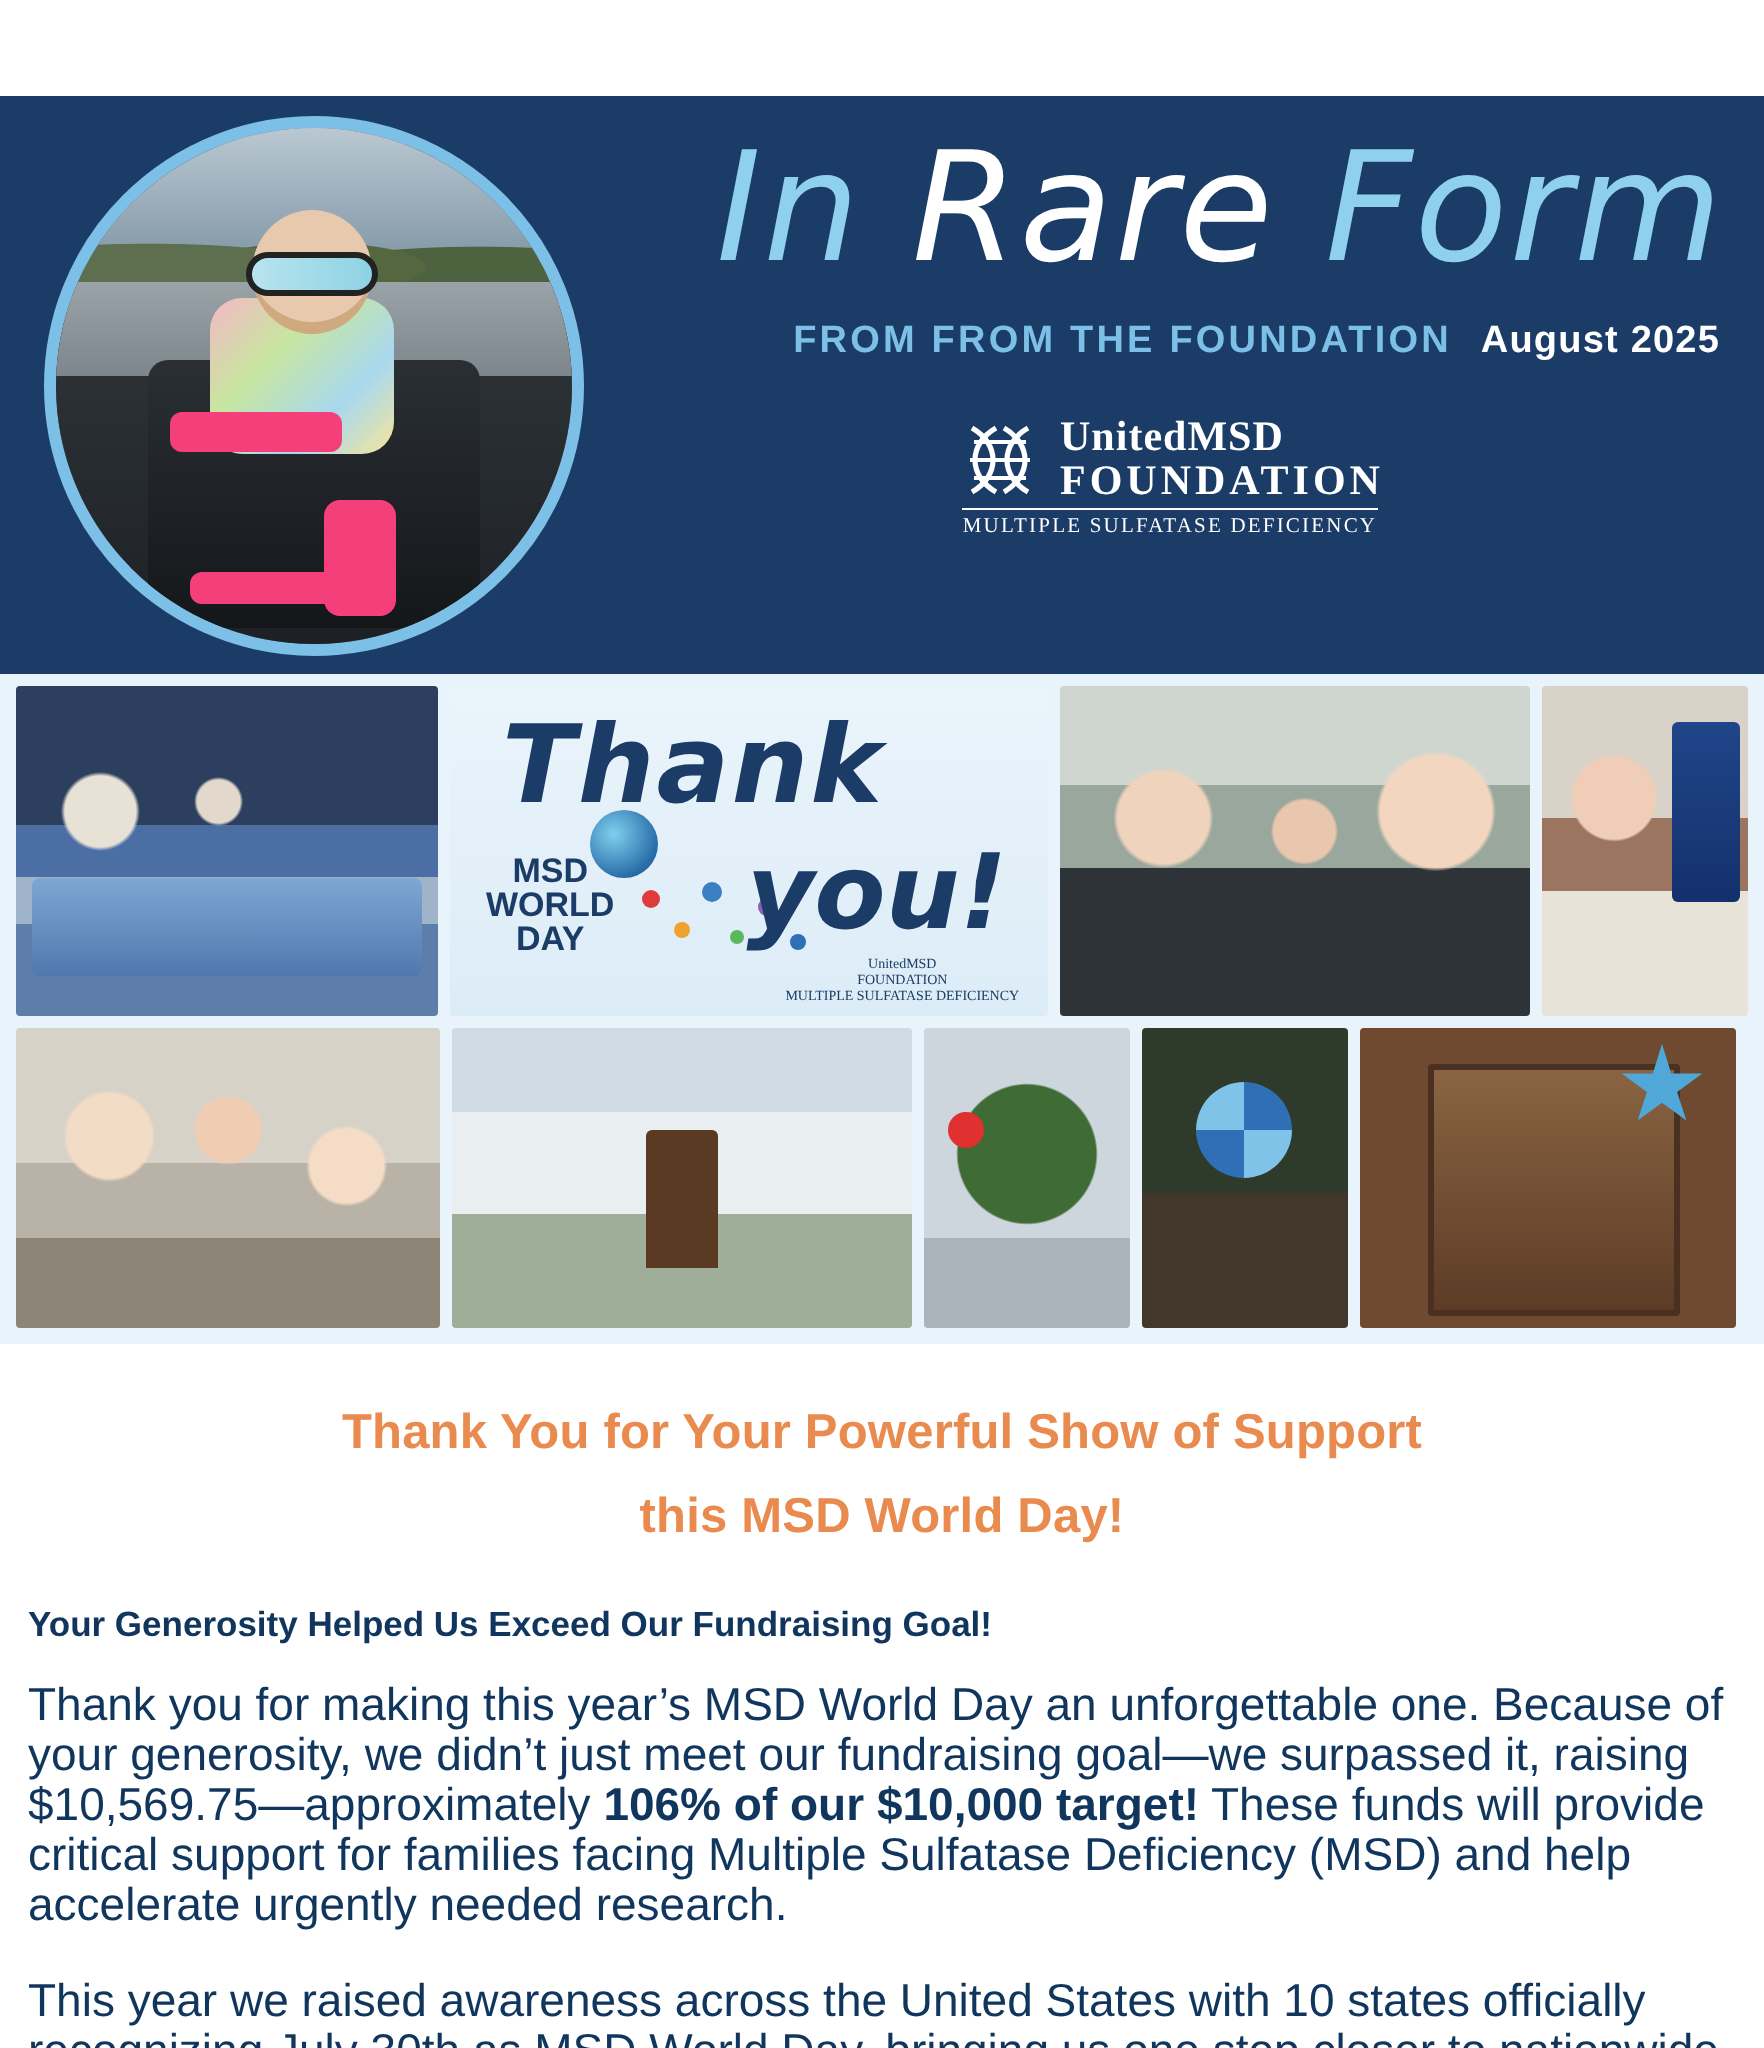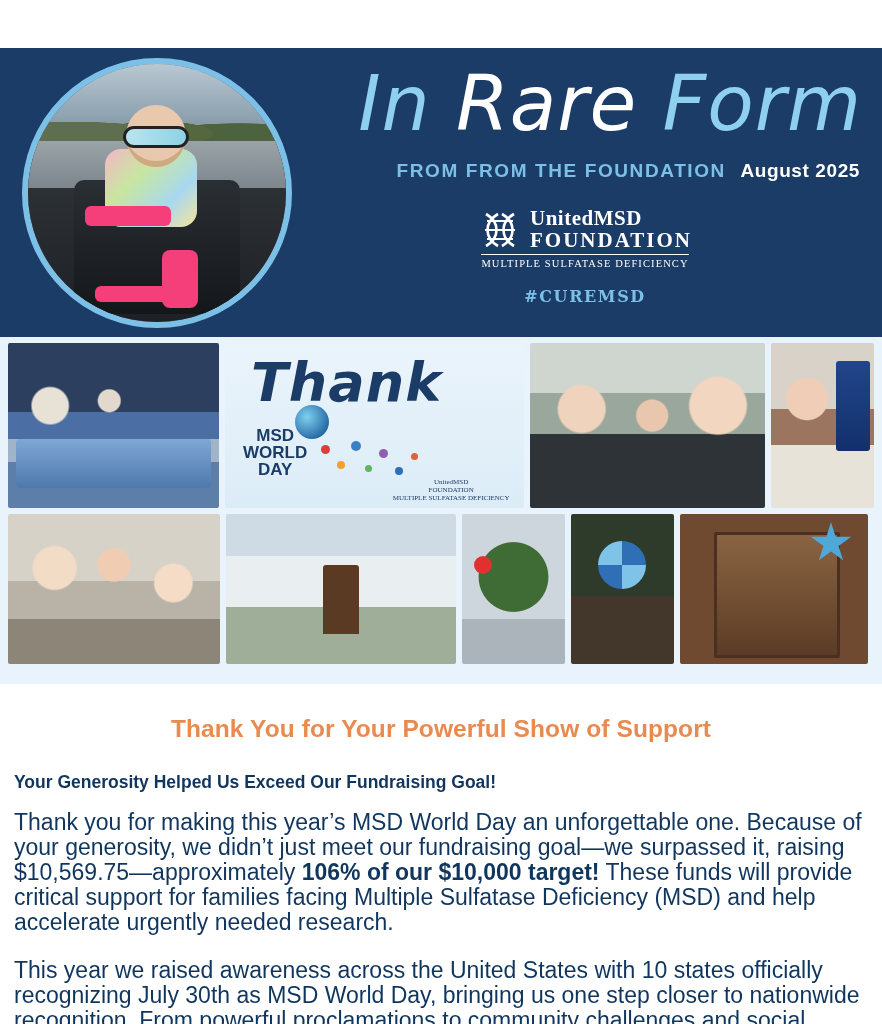--- a/index.html
+++ b/index.html
@@ -153,21 +153,21 @@
     color: #7cc0e8;
     font-size: 16px;
     letter-spacing: 1.6px;
     font-weight: bold;
     font-family: "DejaVu Serif", serif;
   }
 
   
   .collage {
     background: #e8f3fb;
-    padding: 6px 8px 20px 8px;
+    padding: 6px 8px 8px 8px;
   }
   .collage-row {
     display: flex;
     gap: 6px;
   }
   .collage-row + .collage-row { margin-top: 6px; }
   .tile {
     position: relative;
     overflow: hidden;
     border-radius: 2px;
@@ -359,21 +359,20 @@
                 <path d="M9 28 H35" stroke-width="2"></path>
               </g>
             </svg>
           </span>
           <span class="logo-name">
             <div class="l1">UnitedMSD</div>
             <div class="l2">FOUNDATION</div>
           </span>
         </div>
         <div class="logo-tag">MULTIPLE SULFATASE DEFICIENCY</div>
-        <div class="hashtag">#CUREMSD</div>
       </div>
 
     </div>
   </div>
 
   <div class="collage">
 
     <div class="collage-row">
 
       <div class="tile t-banquet"></div>
@@ -389,20 +388,21 @@
           </div>
           <div class="ty-dots">
             <i style="left:4px;  top:6px;  width:9px;  height:9px;  background:#e03b3b;"></i>
             <i style="left:20px; top:22px; width:8px;  height:8px;  background:#f0a22e;"></i>
             <i style="left:34px; top:2px;  width:10px; height:10px; background:#3a7fc1;"></i>
             <i style="left:48px; top:26px; width:7px;  height:7px;  background:#5cb85c;"></i>
             <i style="left:62px; top:10px; width:9px;  height:9px;  background:#8e5fb0;"></i>
             <i style="left:78px; top:28px; width:8px;  height:8px;  background:#2f6fb5;"></i>
             <i style="left:94px; top:14px; width:7px;  height:7px;  background:#e0603b;"></i>
           </div>
+          <div class="ty-you">you!</div>
           <div class="ty-logo">
             <div>UnitedMSD</div>
             <div>FOUNDATION</div>
             <div>MULTIPLE SULFATASE DEFICIENCY</div>
           </div>
         </div>
       </div>
 
       <div class="tile t-three-girls"></div>
       <div class="tile t-rotary"></div>
@@ -416,20 +416,21 @@
       <div class="tile t-door">
         <span class="star"></span>
       </div>
     </div>
 
   </div>
 
   <div class="content">
     <div class="headline">
       <div>Thank You for Your Powerful Show of Support</div>
+      <div>this MSD World Day!</div>
     </div>
 
     <div class="subhead">Your Generosity Helped Us Exceed Our Fundraising Goal!</div>
 
     <p class="para">
       <span>Thank you for making this year’s MSD World Day an unforgettable one. Because of your generosity, we didn’t just meet our fundraising goal—we surpassed it, raising $10,569.75—approximately </span><b>106% of our $10,000 target!</b><span> These funds will provide critical support for families facing Multiple Sulfatase Deficiency (MSD) and help accelerate urgently needed research.</span>
     </p>
 
     <p class="para">This year we raised awareness across the United States with 10 states officially recognizing July 30th as MSD World Day, bringing us one step closer to nationwide recognition. From powerful proclamations to community challenges and social media advocacy, your voices amplified the cause around the globe.</p>
   </div>

